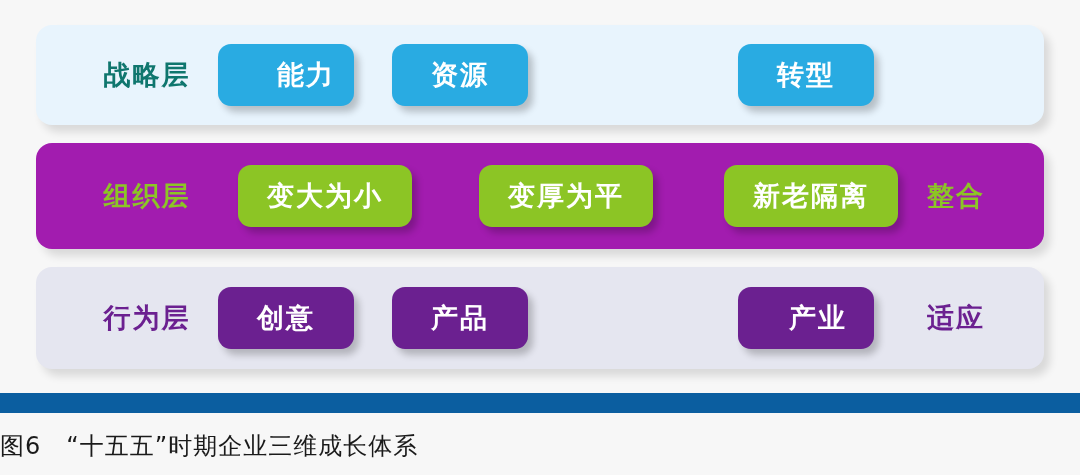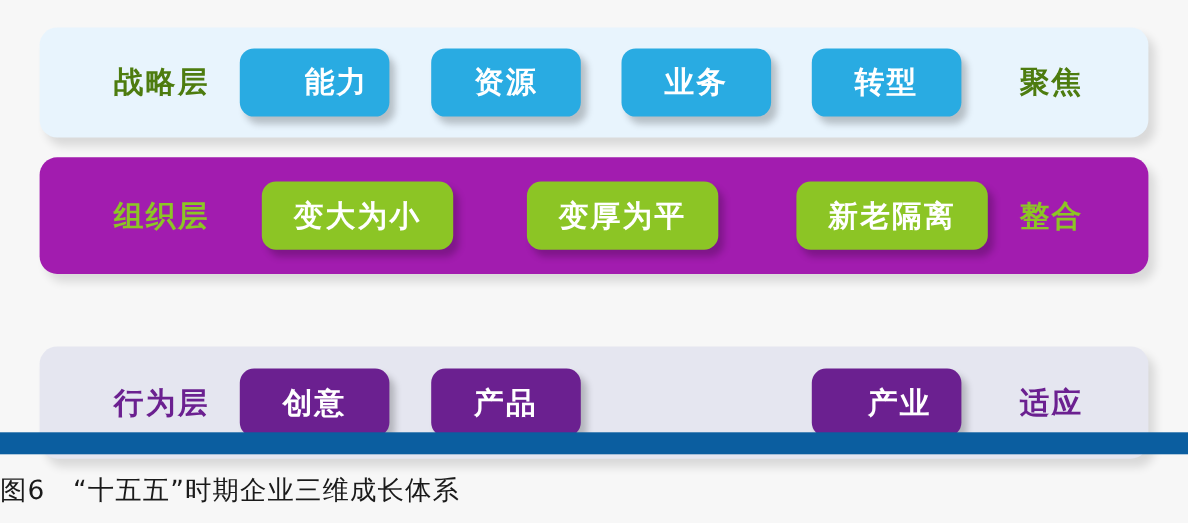--- a/index.html
+++ b/index.html
@@ -48,36 +48,35 @@
   }
   .layer-row.row-organization {
     top: 143px;
     height: 106px;
     background: #a21caf;
   }
   .layer-row.row-behavior {
     top: 267px;
     height: 102px;
     background: #e5e6f0;
-    margin-top: 48px;
   }
 
   .layer-label {
     position: absolute;
     width: 150px;
     text-align: center;
     font-size: 27px;
     font-weight: bold;
     letter-spacing: 2px;
     white-space: nowrap;
   }
   .layer-label.left { left: 36px; }
   .layer-label.right { right: 18px; width: 140px; }
 
-  .row-strategy .layer-label { color: #4d7c0f; }
+  .row-strategy .layer-label { color: #0f766e; }
   .row-organization .layer-label { color: #8cc525; }
   .row-behavior .layer-label { color: #6b2090; }
 
   .chip {
     position: absolute;
     height: 62px;
     border-radius: 13px;
     display: flex;
     align-items: center;
     justify-content: center;
@@ -133,23 +132,21 @@
 <body>
 
 <div id="figure-root">
 
   <div class="diagram-area">
 
     <div class="layer-row row-strategy">
       <div class="layer-label left">战略层</div>
       <div class="chip c0">能力</div>
       <div class="chip c1">资源</div>
-      <div class="chip c2">业务</div>
       <div class="chip c3">转型</div>
-      <div class="layer-label right">聚焦</div>
     </div>
 
     <div class="layer-row row-organization">
       <div class="layer-label left">组织层</div>
       <div class="chip c0">变大为小</div>
       <div class="chip c1">变厚为平</div>
       <div class="chip c2">新老隔离</div>
       <div class="layer-label right">整合</div>
     </div>
 

